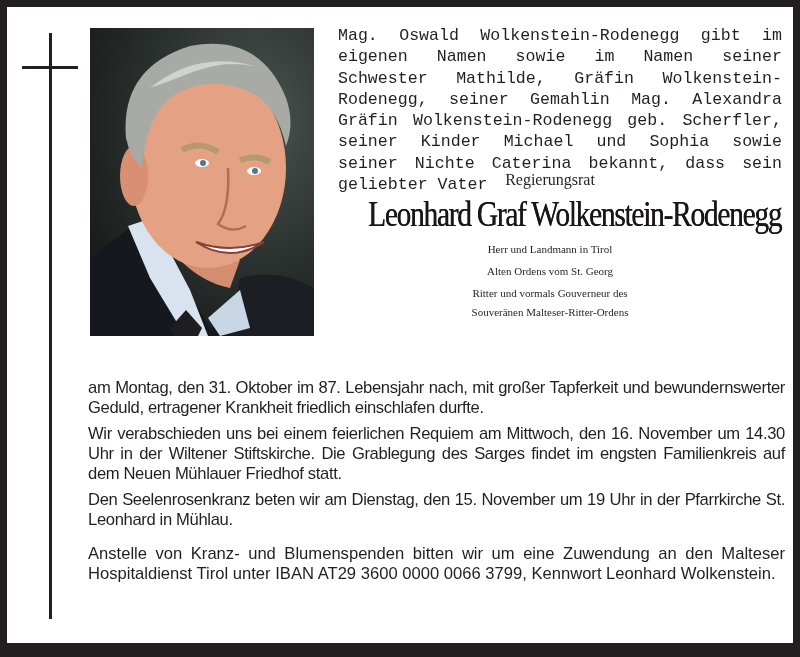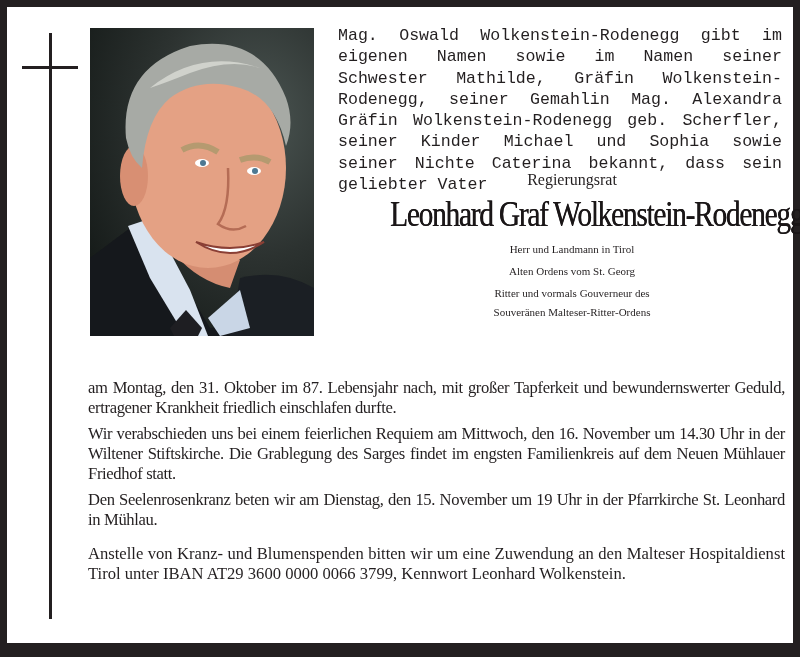--- a/index.html
+++ b/index.html
@@ -30,40 +30,40 @@
   }
   .photo svg { display: block; }
   .intro {
     position: absolute; left: 331px; top: 18px; width: 444px;
     font-family: "Liberation Serif", "DejaVu Serif", serif;
     font-size: 16.6px; line-height: 21.3px;
     text-align: justify;
   }
   .intro p { margin: 0; font-family: Liberation Mono, monospace; }
   .title-block {
-    position: absolute; left: 343px; top: 163px; width: 444px;
+    position: absolute; left: 321px; top: 163px; width: 444px;
     text-align: center;
     font-family: "Liberation Serif", "DejaVu Serif", serif;
   }
   .rank { font-size: 16px; line-height: 20px; }
   .name {
     font-family: "Liberation Serif", serif;
     font-size: 36px; line-height: 40px;
     margin-top: 4px;
     letter-spacing: -1.6px;
     transform: scaleX(0.82); transform-origin: center;
     white-space: nowrap; font-weight: normal;
     color: #1a1617;
     text-shadow: 0.4px 0 0 #1a1617;
   }
   .titles { margin-top: 6px; font-size: 11px; line-height: 19px; }
   .titles div { margin-bottom: 3px; }
   .body-text {
     position: absolute; left: 81px; top: 371px; width: 697px;
-    font-family: Liberation Serif, serif;
+    font-family: Liberation Sans, sans-serif;
     font-size: 16.6px; line-height: 20px;
     text-align: justify;
   }
   .body-text p { margin: 0 0 6px 0; }
   .body-text p.gap { margin-top: 14px; }
   .narrow { letter-spacing: -0.35px; }
 </style>
 </head>
 <body>
 

